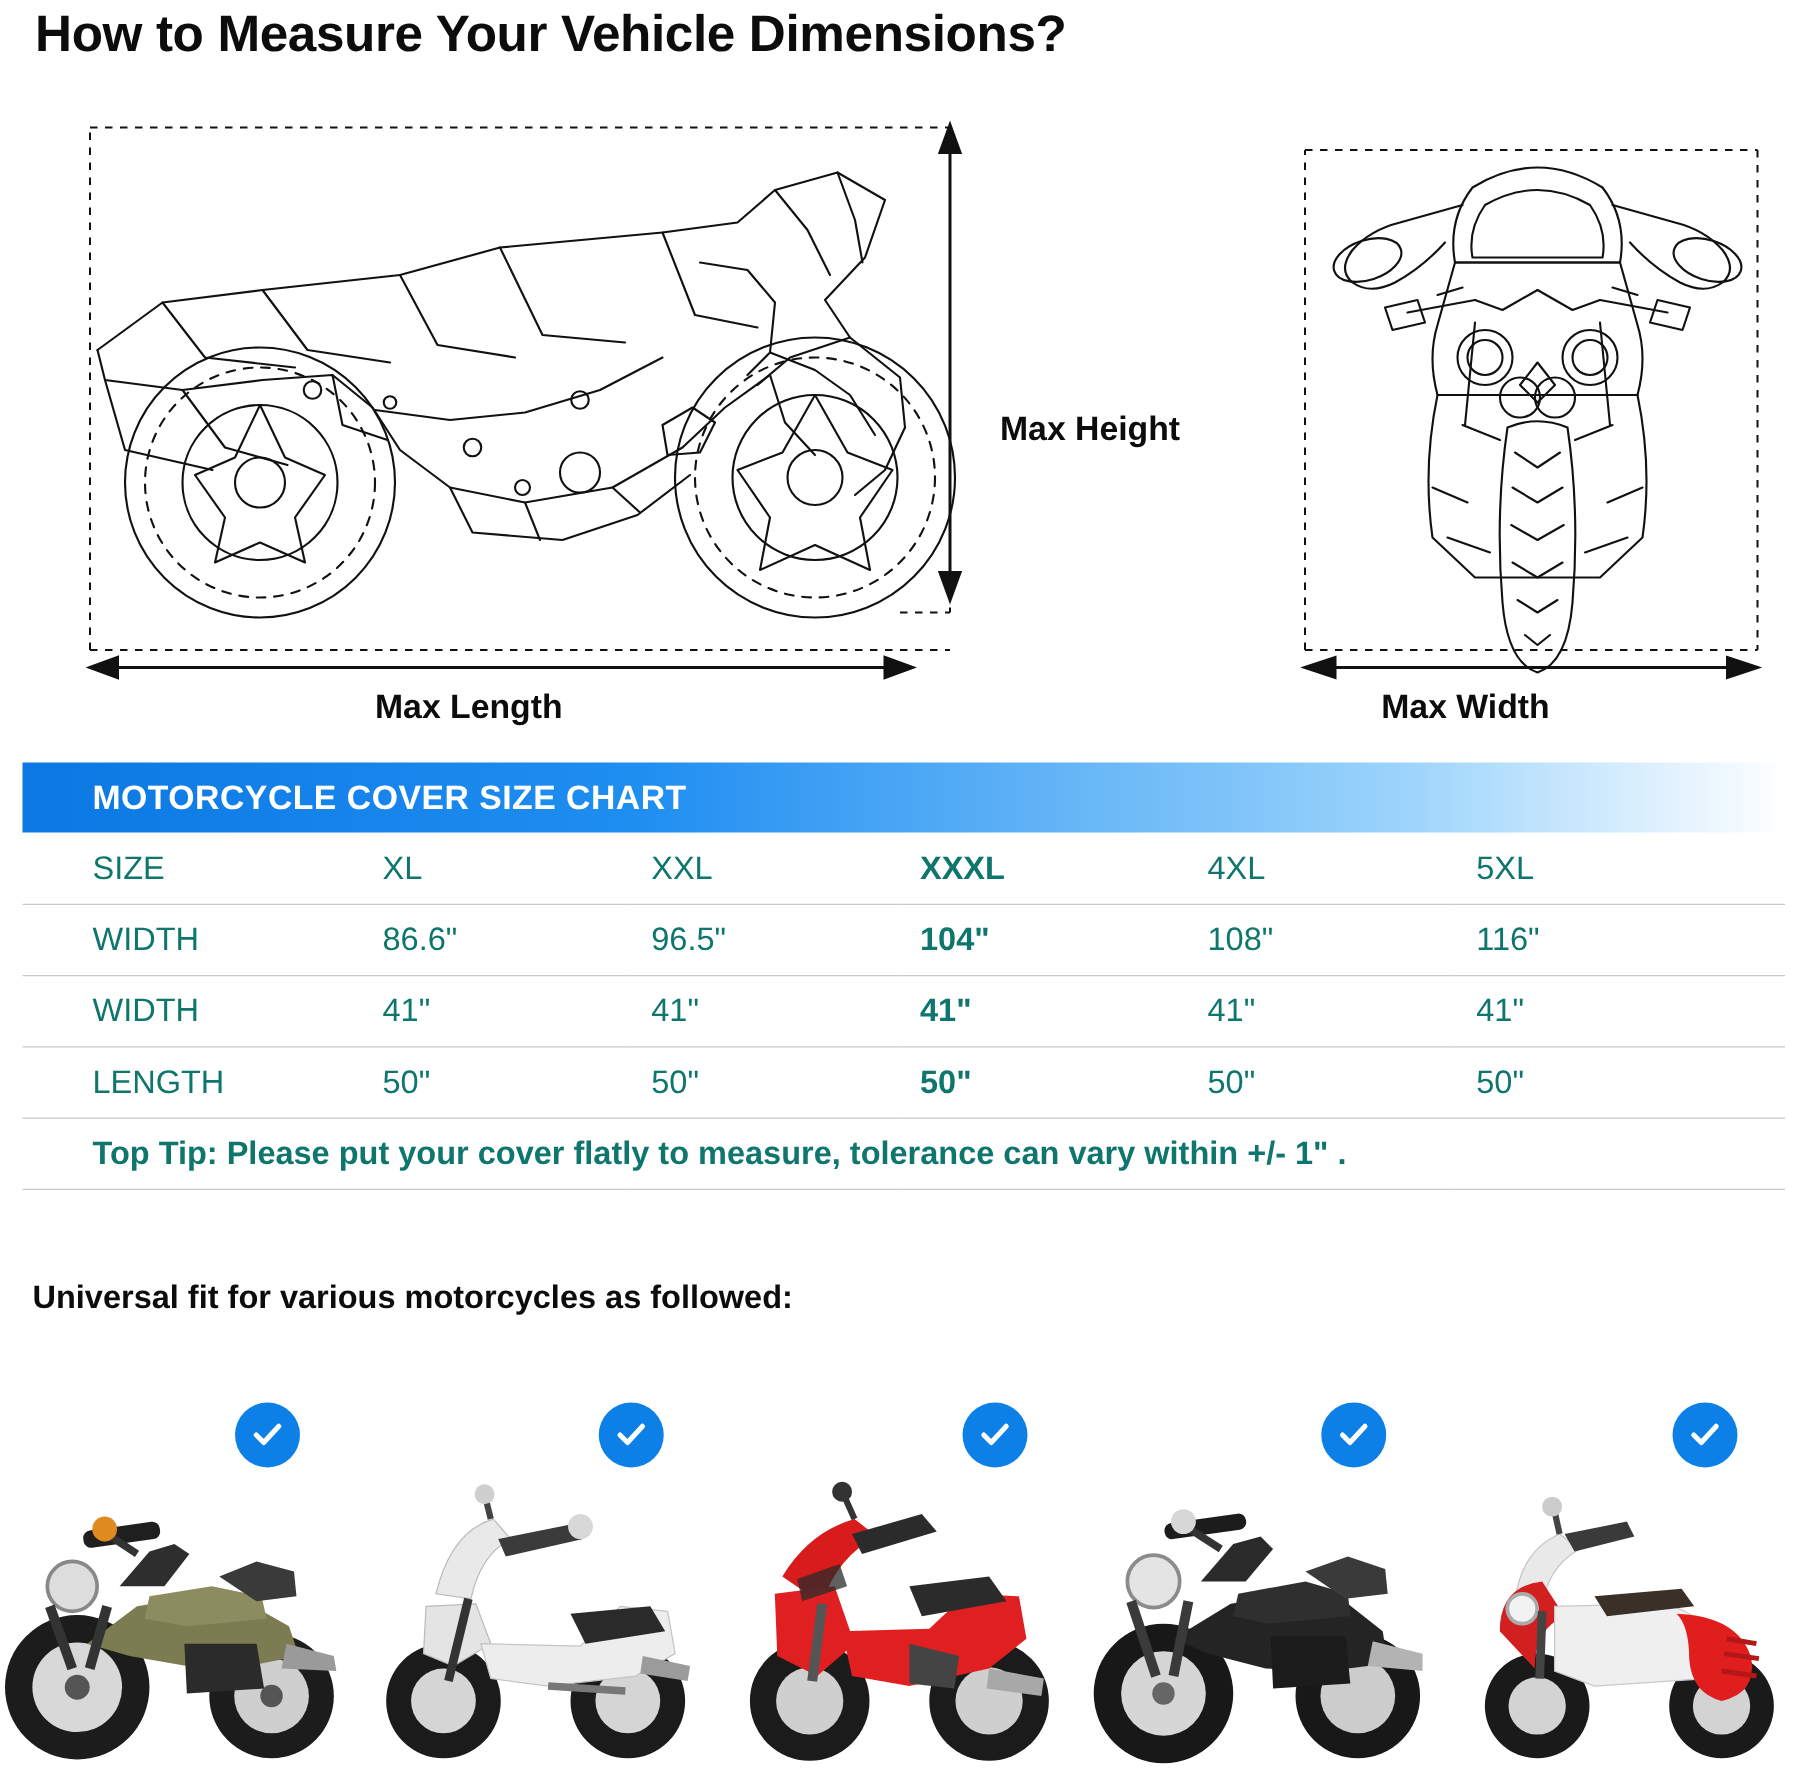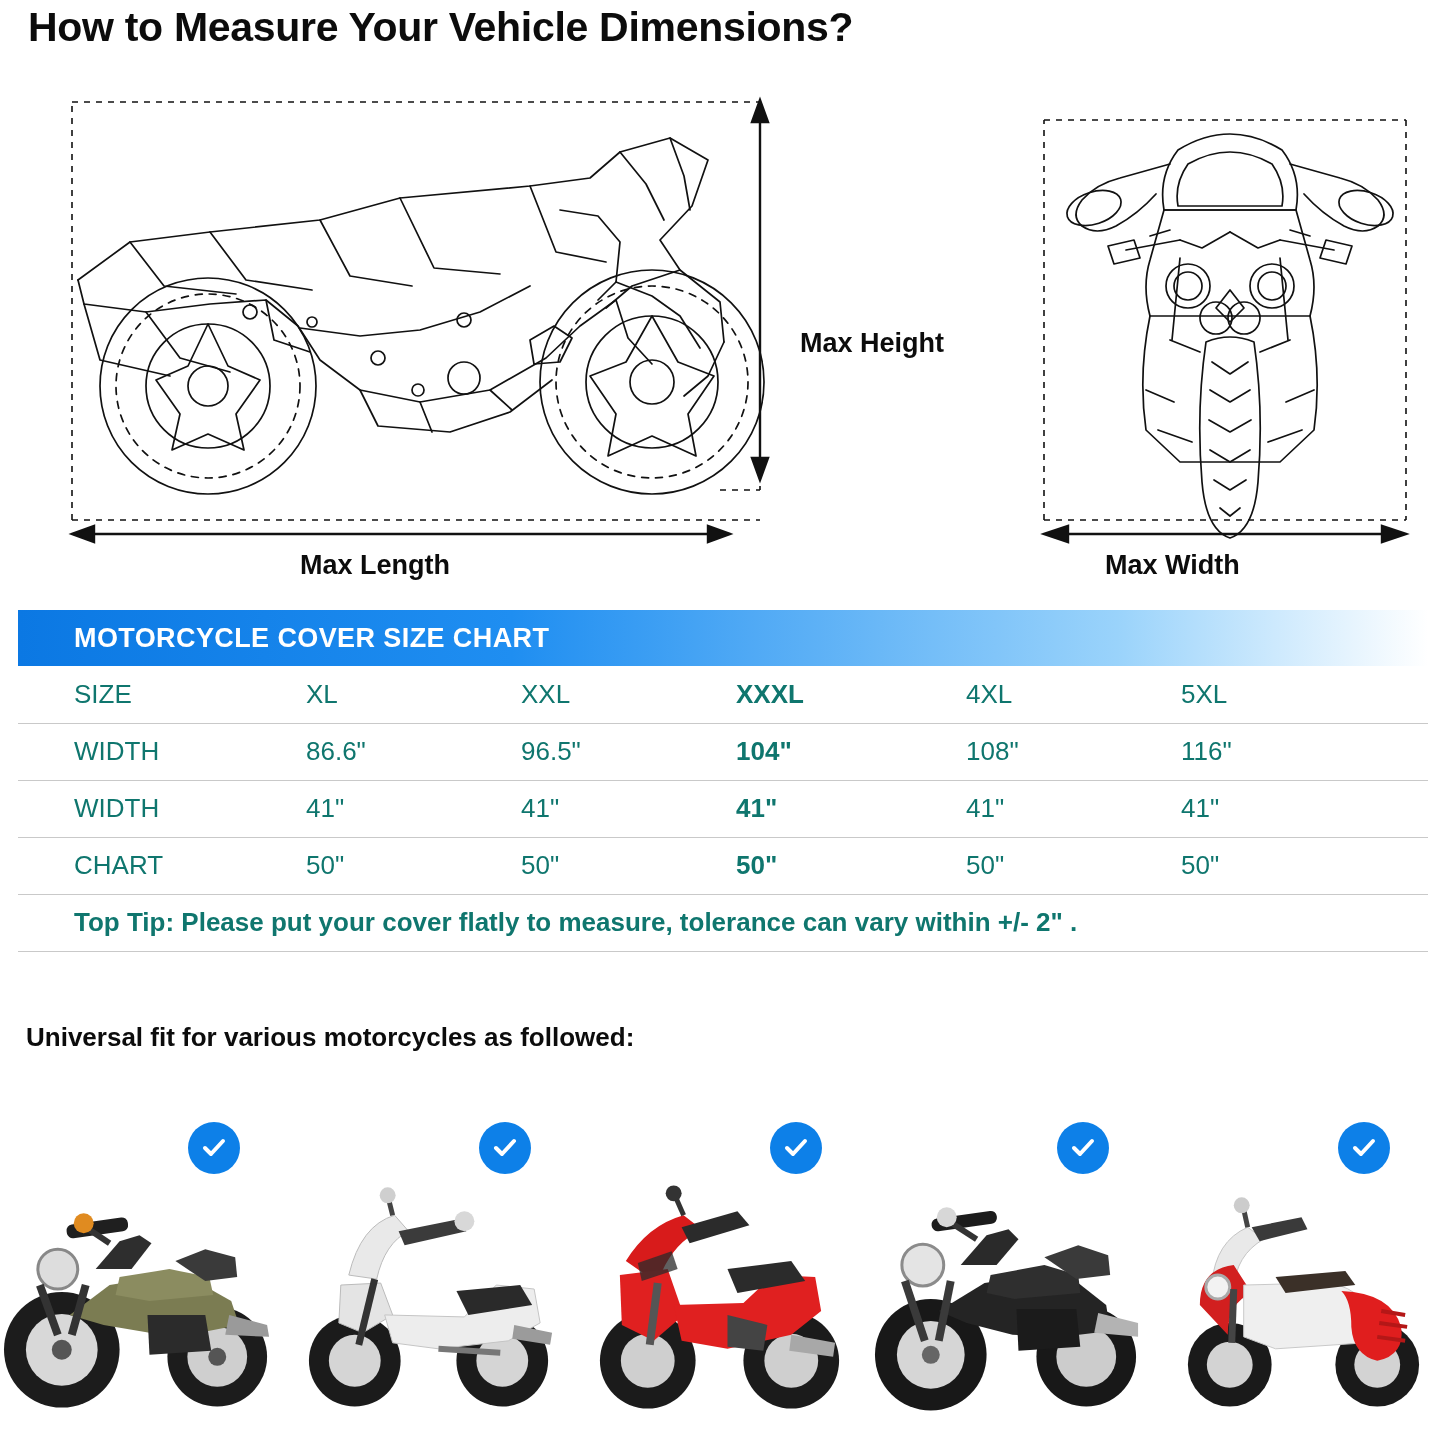--- a/index.html
+++ b/index.html
@@ -306,29 +306,29 @@
         </tr>
         <tr>
           <td>WIDTH</td>
           <td>41"</td>
           <td>41"</td>
           <td>41"</td>
           <td>41"</td>
           <td>41"</td>
         </tr>
         <tr>
-          <td>CHART</td>
+          <td>LENGTH</td>
           <td>50"</td>
           <td>50"</td>
           <td>50"</td>
           <td>50"</td>
           <td>50"</td>
         </tr>
         <tr class="tip-row">
-          <td colspan="6">Top Tip: Please put your cover flatly to measure, tolerance can vary within +/- 2" .</td>
+          <td colspan="6">Top Tip: Please put your cover flatly to measure, tolerance can vary within +/- 1" .</td>
         </tr>
       </tbody>
     </table>
   </div>
 
   <div class="subtitle">Universal fit for various motorcycles as followed:</div>
 
   <div class="bikes">
 
     <div class="bike-cell">

